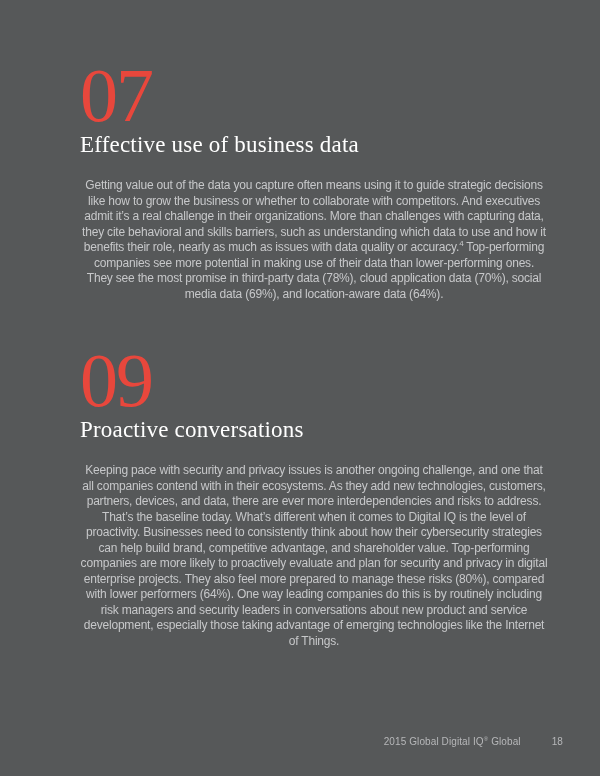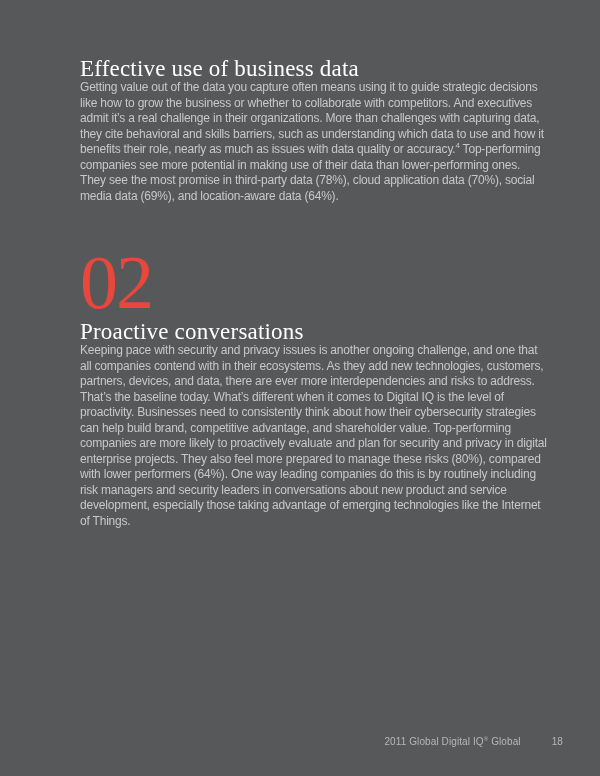--- a/index.html
+++ b/index.html
@@ -27,25 +27,27 @@
   }
   .chapter-title {
     font-family: "Liberation Serif", serif;
     font-size: 23px;
     line-height: 23px;
     font-weight: 400;
     color: #ffffff;
     letter-spacing: 0.2px;
   }
   .chapter-body {
+    margin-top: 22px;
     font-size: 12px;
     line-height: 15.5px;
     letter-spacing: -0.2px;
     color: #C7C8CA;
     max-width: 468px;
+    text-align: center;
   }
   .chapter-body sup {
     font-size: 8px;
     line-height: 0;
     vertical-align: super;
   }
   .chapter + .chapter {
     margin-top: 40px;
   }
   .footer {
@@ -65,29 +67,30 @@
     vertical-align: super;
   }
 </style>
 </head>
 <body>
 
 <div class="page">
   <div class="content">
 
     <section class="chapter">
+      <div class="chapter-number">07</div>
       <h1 class="chapter-title">Effective use of business data</h1>
       <p class="chapter-body"><span>Getting value out of the data you capture often means using it to guide strategic decisions like how to grow the business or whether to collaborate with competitors. And executives admit it’s a real challenge in their organizations. More than challenges with capturing data, they cite behavioral and skills barriers, such as understanding which data to use and how it benefits their role, nearly as much as issues with data quality or accuracy.</span><sup>4</sup><span> Top-performing companies see more potential in making use of their data than lower-performing ones. They see the most promise in third-party data (78%), cloud application data (70%), social media data (69%), and location-aware data (64%).</span></p>
     </section>
 
     <section class="chapter">
-      <div class="chapter-number">02</div>
+      <div class="chapter-number">09</div>
       <h1 class="chapter-title">Proactive conversations</h1>
       <p class="chapter-body"><span>Keeping pace with security and privacy issues is another ongoing challenge, and one that all companies contend with in their ecosystems. As they add new technologies, customers, partners, devices, and data, there are ever more interdependencies and risks to address. That’s the baseline today. What’s different when it comes to Digital IQ is the level of proactivity. Businesses need to consistently think about how their cybersecurity strategies can help build brand, competitive advantage, and shareholder value. Top-performing companies are more likely to proactively evaluate and plan for security and privacy in digital enterprise projects. They also feel more prepared to manage these risks (80%), compared with lower performers (64%). One way leading companies do this is by routinely including risk managers and security leaders in conversations about new product and service development, especially those taking advantage of emerging technologies like the Internet of Things.</span></p>
     </section>
 
   </div>
 
   <div class="footer">
-    <span class="footer-title"><span>2011 Global Digital IQ</span><sup>®</sup><span> Global</span></span>
+    <span class="footer-title"><span>2015 Global Digital IQ</span><sup>®</sup><span> Global</span></span>
     <span class="page-num">18</span>
   </div>
 </div>
 
 </body></html>

